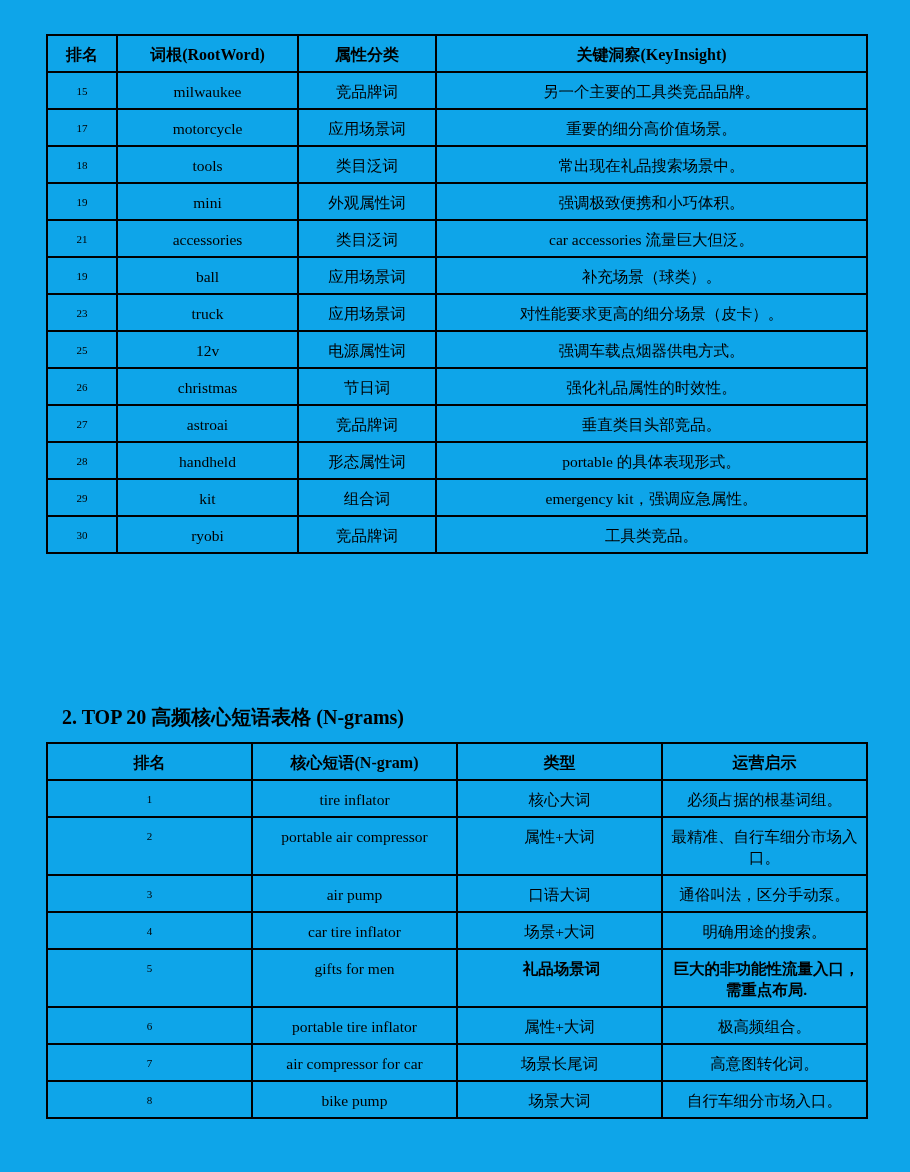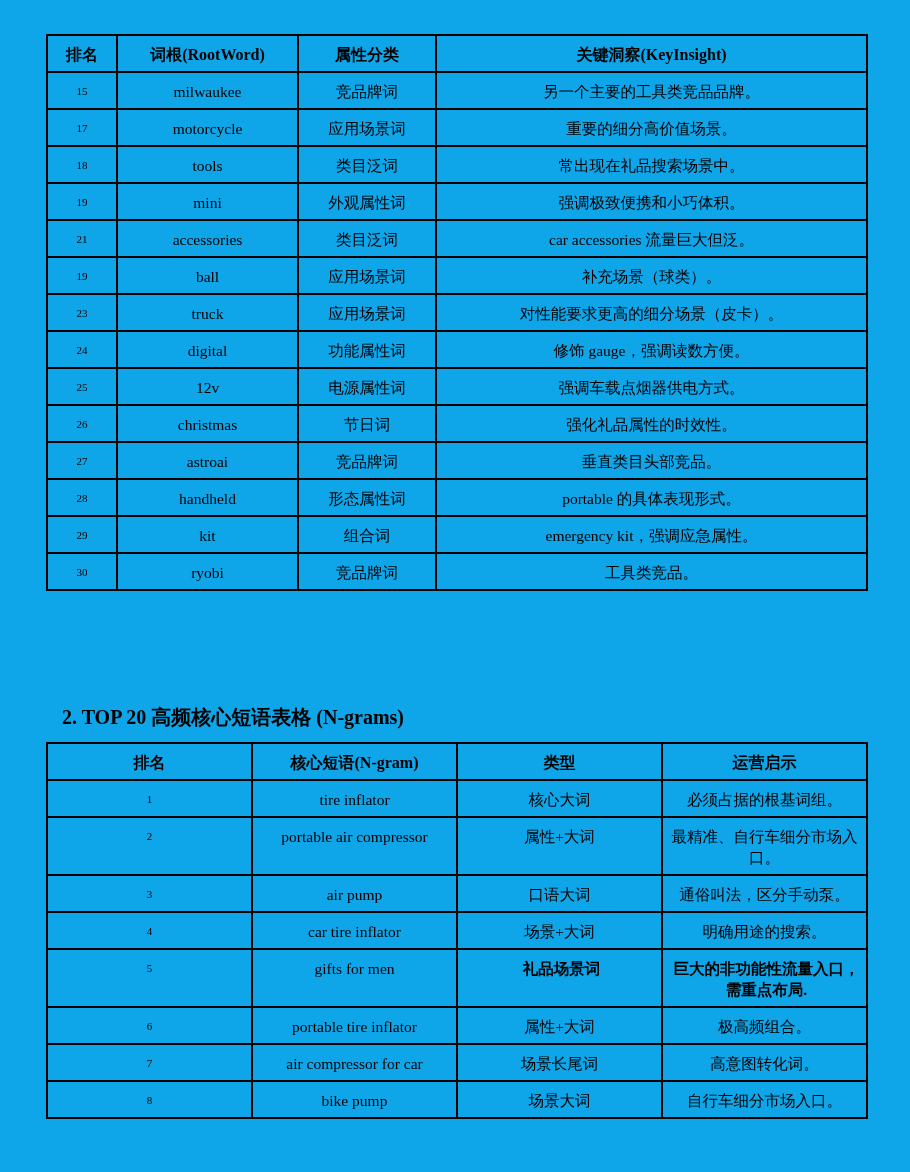--- a/index.html
+++ b/index.html
@@ -118,26 +118,20 @@
           <td>应用场景词</td>
           <td>补充场景（球类）。</td>
         </tr>
         <tr>
           <td class="rank">23</td>
           <td class="word">truck</td>
           <td>应用场景词</td>
           <td>对性能要求更高的细分场景（皮卡）。</td>
         </tr>
         <tr>
-          <td class="rank">24</td>
-          <td class="word">digital</td>
-          <td>功能属性词</td>
-          <td>修饰 gauge，强调读数方便。</td>
-        </tr>
-        <tr>
           <td class="rank">25</td>
           <td class="word">12v</td>
           <td>电源属性词</td>
           <td>强调车载点烟器供电方式。</td>
         </tr>
         <tr>
           <td class="rank">26</td>
           <td class="word">christmas</td>
           <td>节日词</td>
           <td>强化礼品属性的时效性。</td>

